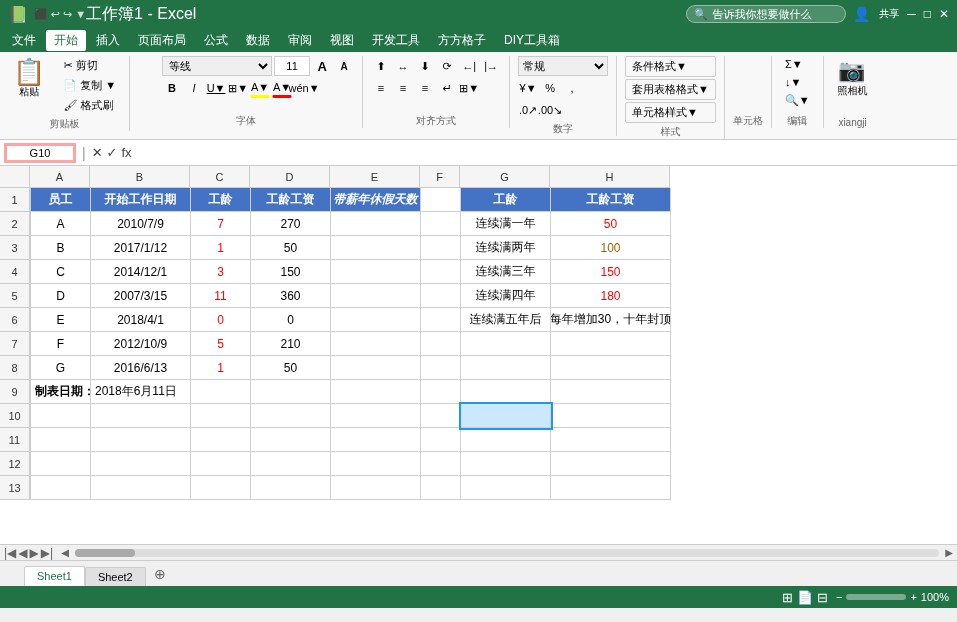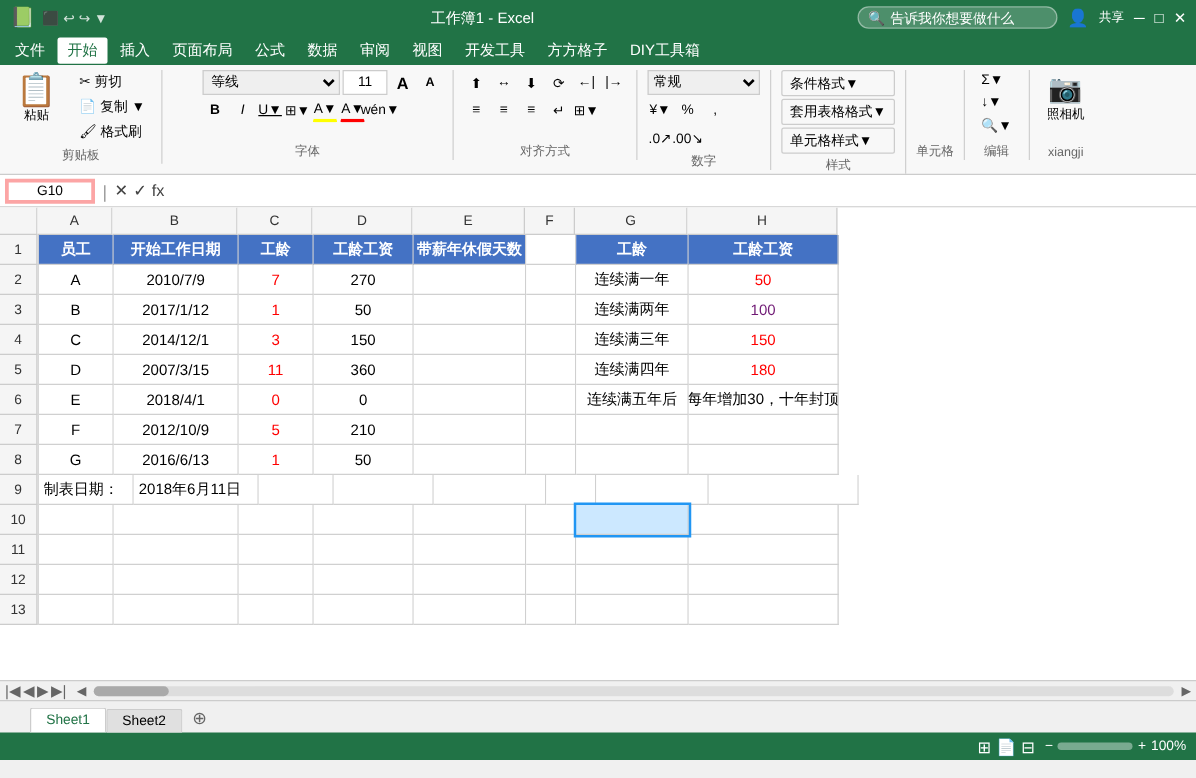--- a/index.html
+++ b/index.html
@@ -10,21 +10,21 @@
       background: #217346;
       color: white;
       height: 28px;
       display: flex;
       align-items: center;
       justify-content: space-between;
       padding: 0 8px;
       font-size: 12px;
     }
     .title-bar-left { display: flex; align-items: center; gap: 6px; }
-    .title-bar-center { flex: 1; text-align: center; font-size: 12px; }
+    .title-bar-center { flex: 1; text-align: left; font-size: 16px; }
     .title-bar-right { display: flex; align-items: center; gap: 8px; font-size: 12px; }
 
     
     .menu-bar {
       background: #217346;
       color: white;
       height: 24px;
       display: flex;
       align-items: center;
       padding: 0 4px;
@@ -504,21 +504,21 @@
         <div class="row-header">11</div>
         <div class="row-header">12</div>
         <div class="row-header">13</div>
       </div>
     <div class="grid-area" id="grid-container">
         <div class="grid-row">
           <div class="cell header-cell" style="width: 60px; justify-content: center;">员工</div>
           <div class="cell header-cell" style="width: 100px; justify-content: center; font-family: Liberation Serif, serif;">开始工作日期</div>
           <div class="cell header-cell" style="width: 60px; justify-content: center;">工龄</div>
           <div class="cell header-cell" style="width: 80px; justify-content: center;">工龄工资</div>
-          <div class="cell header-cell" style="width: 90px; justify-content: center;">带薪年休假天数</div>
+          <div class="cell header-cell" style="width: 90px; justify-content: center; font-style: italic;">带薪年休假天数</div>
           <div class="cell" style="width: 40px; background: white;"></div>
           <div class="cell highlight-g" style="width: 90px; justify-content: center;">工龄</div>
           <div class="cell highlight-g" style="width: 120px; justify-content: center;">工龄工资</div>
         </div>
         <div class="grid-row">
           <div class="cell" style="width: 60px; justify-content: center;">A</div>
           <div class="cell" style="width: 100px; justify-content: center;">2010/7/9</div>
           <div class="cell" style="width: 60px; color: rgb(255, 0, 0); justify-content: center;">7</div>
           <div class="cell" style="width: 80px; justify-content: center;">270</div>
           <div class="cell" style="width: 90px; justify-content: center;"></div>
@@ -527,21 +527,21 @@
           <div class="cell" style="width: 120px; color: rgb(255, 0, 0); justify-content: center;">50</div>
         </div>
         <div class="grid-row">
           <div class="cell" style="width: 60px; justify-content: center;">B</div>
           <div class="cell" style="width: 100px; justify-content: center;">2017/1/12</div>
           <div class="cell" style="width: 60px; color: rgb(255, 0, 0); justify-content: center;">1</div>
           <div class="cell" style="width: 80px; justify-content: center;">50</div>
           <div class="cell" style="width: 90px; justify-content: center;"></div>
           <div class="cell" style="width: 40px; background: white;"></div>
           <div class="cell" style="width: 90px; justify-content: center;">连续满两年</div>
-          <div class="cell" style="width: 120px; color: #701a75; justify-content: center;">100</div>
+          <div class="cell" style="width: 120px; color: #a16207; justify-content: center;">100</div>
         </div>
         <div class="grid-row">
           <div class="cell" style="width: 60px; justify-content: center;">C</div>
           <div class="cell" style="width: 100px; justify-content: center;">2014/12/1</div>
           <div class="cell" style="width: 60px; color: rgb(255, 0, 0); justify-content: center;">3</div>
           <div class="cell" style="width: 80px; justify-content: center;">150</div>
           <div class="cell" style="width: 90px; justify-content: center;"></div>
           <div class="cell" style="width: 40px; background: white;"></div>
           <div class="cell" style="width: 90px; justify-content: center;">连续满三年</div>
           <div class="cell" style="width: 120px; color: rgb(255, 0, 0); justify-content: center;">150</div>
@@ -580,21 +580,21 @@
           <div class="cell" style="width: 60px; justify-content: center;">G</div>
           <div class="cell" style="width: 100px; justify-content: center;">2016/6/13</div>
           <div class="cell" style="width: 60px; color: rgb(255, 0, 0); justify-content: center;">1</div>
           <div class="cell" style="width: 80px; justify-content: center;">50</div>
           <div class="cell" style="width: 90px; justify-content: center;"></div>
           <div class="cell" style="width: 40px; background: white;"></div>
           <div class="cell" style="width: 90px; justify-content: center;"></div>
           <div class="cell" style="width: 120px; justify-content: center;"></div>
         </div>
         <div class="grid-row">
-          <div class="cell" style="width: 76px; justify-content: flex-start;">制表日期：</div>
+          <div class="cell" style="width: 60px; justify-content: flex-start; font-weight: bold;">制表日期：</div>
           <div class="cell" style="width: 100px; justify-content: flex-start;">2018年6月11日</div>
           <div class="cell" style="width: 60px; justify-content: center;"></div>
           <div class="cell" style="width: 80px; justify-content: center;"></div>
           <div class="cell" style="width: 90px; justify-content: center;"></div>
           <div class="cell" style="width: 40px; background: white;"></div>
           <div class="cell" style="width: 90px; justify-content: center;"></div>
           <div class="cell" style="width: 120px; justify-content: center;"></div>
         </div>
         <div class="grid-row">
           <div class="cell" style="width: 60px; justify-content: center;"></div>

